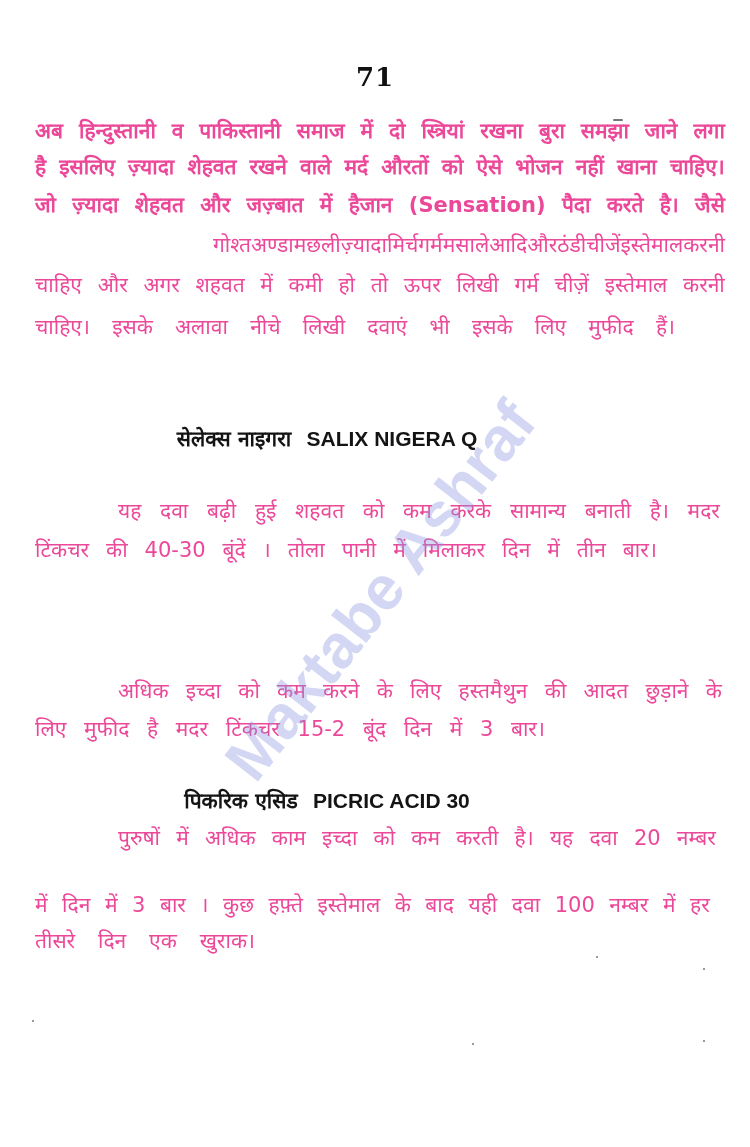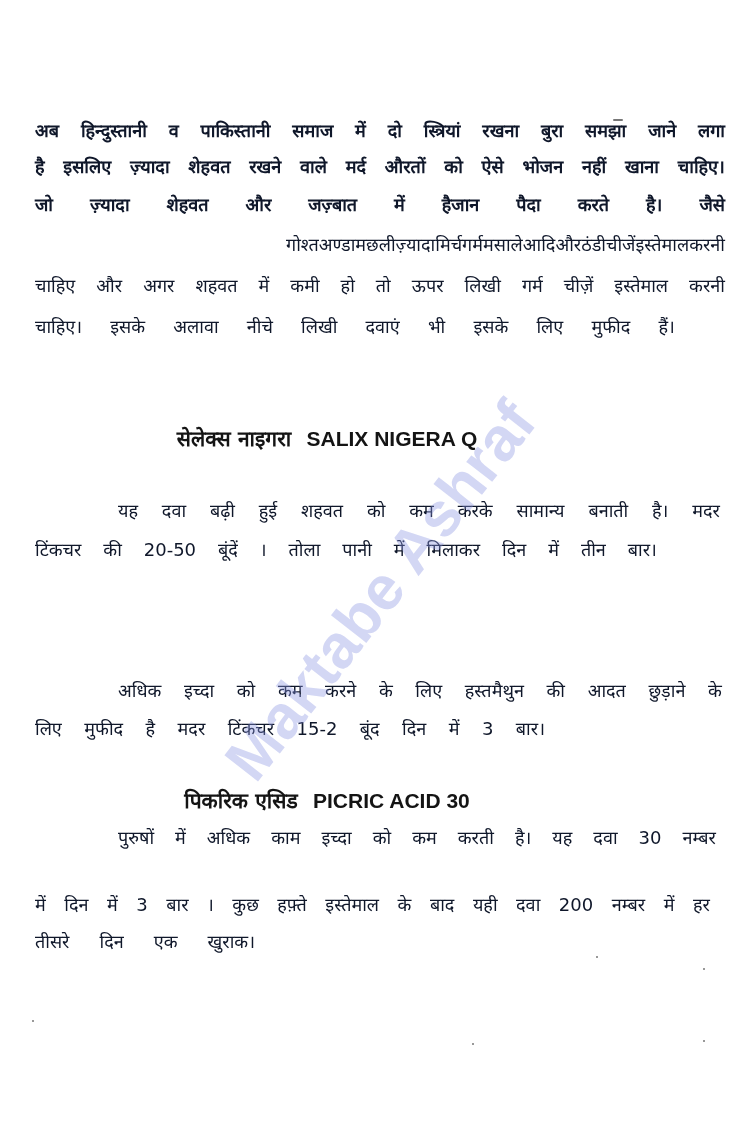--- a/index.html
+++ b/index.html
@@ -29,24 +29,24 @@
       text-align: center;
       font-family: "DejaVu Serif", serif;
       font-weight: bold;
       font-size: 26px;
       letter-spacing: 1px;
       color: #111;
     }
     .line {
       position: absolute;
       white-space: nowrap;
-      font-size: 18px;
+      font-size: 21px;
       line-height: 30px;
       height: 30px;
-      color: #0f172a;
+      color: #ec4899;
       display: flex;
       justify-content: space-between;
     }
     .line.bold { font-weight: bold; }
     .line .w { display: inline-block; }
     .heading {
       position: absolute;
       left: 0; width: 654px;
       text-align: center;
       white-space: nowrap;
@@ -81,20 +81,21 @@
       width: 2px; height: 2px;
       background: #777;
       border-radius: 1px;
     }
   </style>
 </head>
 <body>
 
 <div class="page">
 
+  <div class="page-number">71</div>
 
   <div class="line bold" style="left:35px; top:116px; width:690px;">
       <span class="w">अब</span>
       <span class="w">हिन्दुस्तानी</span>
       <span class="w">व</span>
       <span class="w">पाकिस्तानी</span>
       <span class="w">समाज</span>
       <span class="w">में</span>
       <span class="w">दो</span>
       <span class="w">स्त्रियां</span>
@@ -121,20 +122,21 @@
       <span class="w">चाहिए।</span>
     </div>
   <div class="line bold" style="left:35px; top:190px; width:690px;">
       <span class="w">जो</span>
       <span class="w">ज़्यादा</span>
       <span class="w">शेहवत</span>
       <span class="w">और</span>
       <span class="w">जज़्बात</span>
       <span class="w">में</span>
       <span class="w">हैजान</span>
+      <span class="w">(Sensation)</span>
       <span class="w">पैदा</span>
       <span class="w">करते</span>
       <span class="w">है।</span>
       <span class="w">जैसे</span>
     </div>
   <div class="line" style="left:35px; top:230px; width:690px;justify-content:flex-end;">
       <span class="w">गोश्त</span>
       <span class="w">अण्डा</span>
       <span class="w">मछली</span>
       <span class="w">ज़्यादा</span>
@@ -192,21 +194,21 @@
       <span class="w">कम</span>
       <span class="w">करके</span>
       <span class="w">सामान्य</span>
       <span class="w">बनाती</span>
       <span class="w">है।</span>
       <span class="w">मदर</span>
     </div>
   <div class="line" style="left:35px; top:535px; width:622px;">
       <span class="w">टिंकचर</span>
       <span class="w">की</span>
-      <span class="w">20-50</span>
+      <span class="w">40-30</span>
       <span class="w">बूंदें</span>
       <span class="w">।</span>
       <span class="w">तोला</span>
       <span class="w">पानी</span>
       <span class="w">में</span>
       <span class="w">मिलाकर</span>
       <span class="w">दिन</span>
       <span class="w">में</span>
       <span class="w">तीन</span>
       <span class="w">बार।</span>
@@ -249,38 +251,38 @@
       <span class="w">में</span>
       <span class="w">अधिक</span>
       <span class="w">काम</span>
       <span class="w">इच्दा</span>
       <span class="w">को</span>
       <span class="w">कम</span>
       <span class="w">करती</span>
       <span class="w">है।</span>
       <span class="w">यह</span>
       <span class="w">दवा</span>
-      <span class="w">30</span>
+      <span class="w">20</span>
       <span class="w">नम्बर</span>
     </div>
   <div class="line" style="left:35px; top:890px; width:675px;">
       <span class="w">में</span>
       <span class="w">दिन</span>
       <span class="w">में</span>
       <span class="w">3</span>
       <span class="w">बार</span>
       <span class="w">।</span>
       <span class="w">कुछ</span>
       <span class="w">हफ़्ते</span>
       <span class="w">इस्तेमाल</span>
       <span class="w">के</span>
       <span class="w">बाद</span>
       <span class="w">यही</span>
       <span class="w">दवा</span>
-      <span class="w">200</span>
+      <span class="w">100</span>
       <span class="w">नम्बर</span>
       <span class="w">में</span>
       <span class="w">हर</span>
     </div>
   <div class="line" style="left:35px; top:928px; width:220px;font-family:Liberation Mono, monospace;">
       <span class="w">तीसरे</span>
       <span class="w">दिन</span>
       <span class="w">एक</span>
       <span class="w">खुराक।</span>
     </div>

